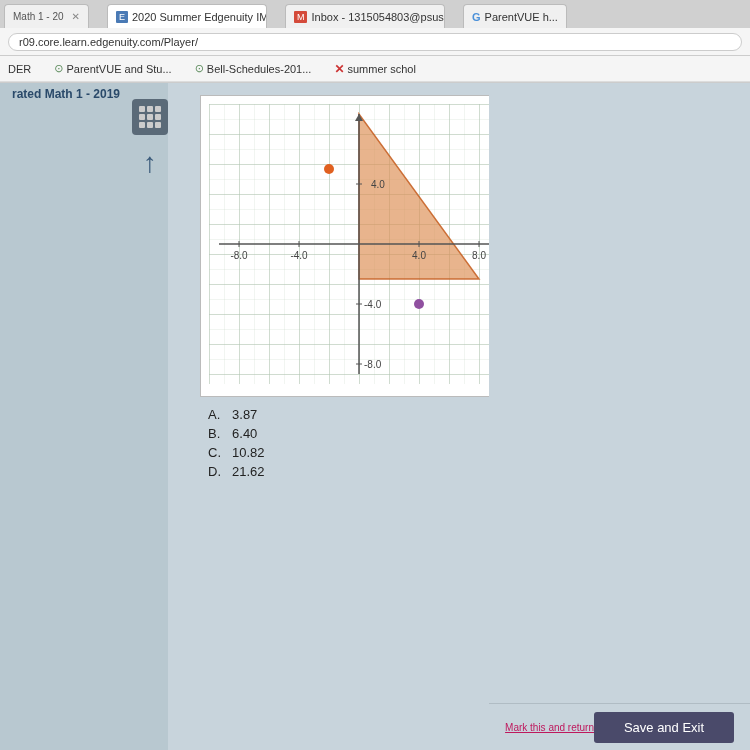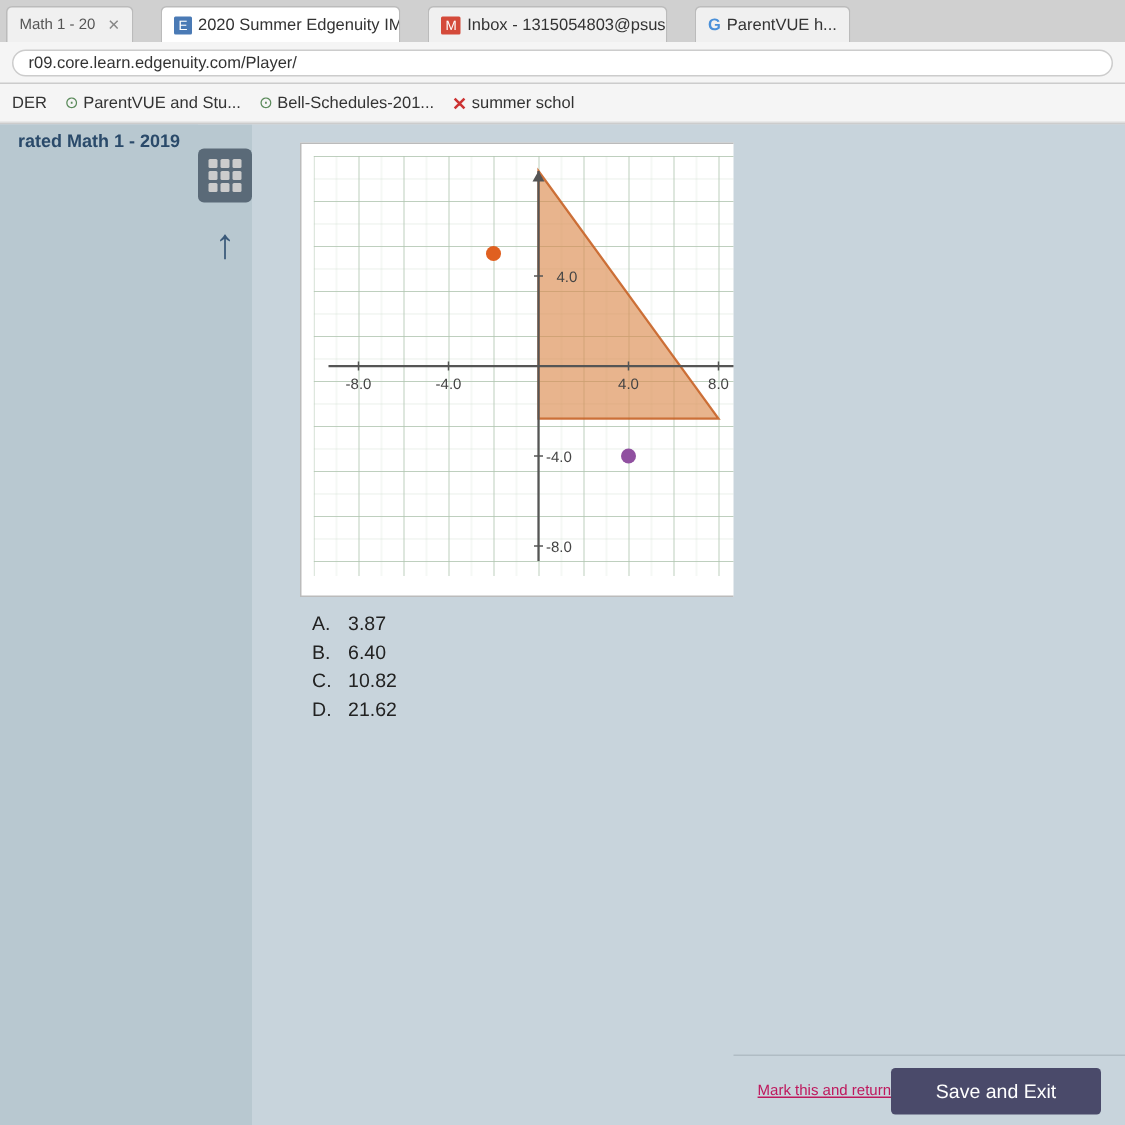--- a/index.html
+++ b/index.html
@@ -69,21 +69,21 @@
       color: #333;
       flex: 1;
     }
     .bookmark-bar {
       display: flex;
       align-items: center;
       height: 26px;
       padding: 2px 8px;
       background: #f5f5f5;
       border-bottom: 1px solid #ddd;
-      gap: 12px;
+      gap: 23px;
       font-size: 11px;
     }
     .bookmark-item {
       display: flex;
       align-items: center;
       gap: 3px;
       color: #333;
       cursor: pointer;
       white-space: nowrap;
     }

